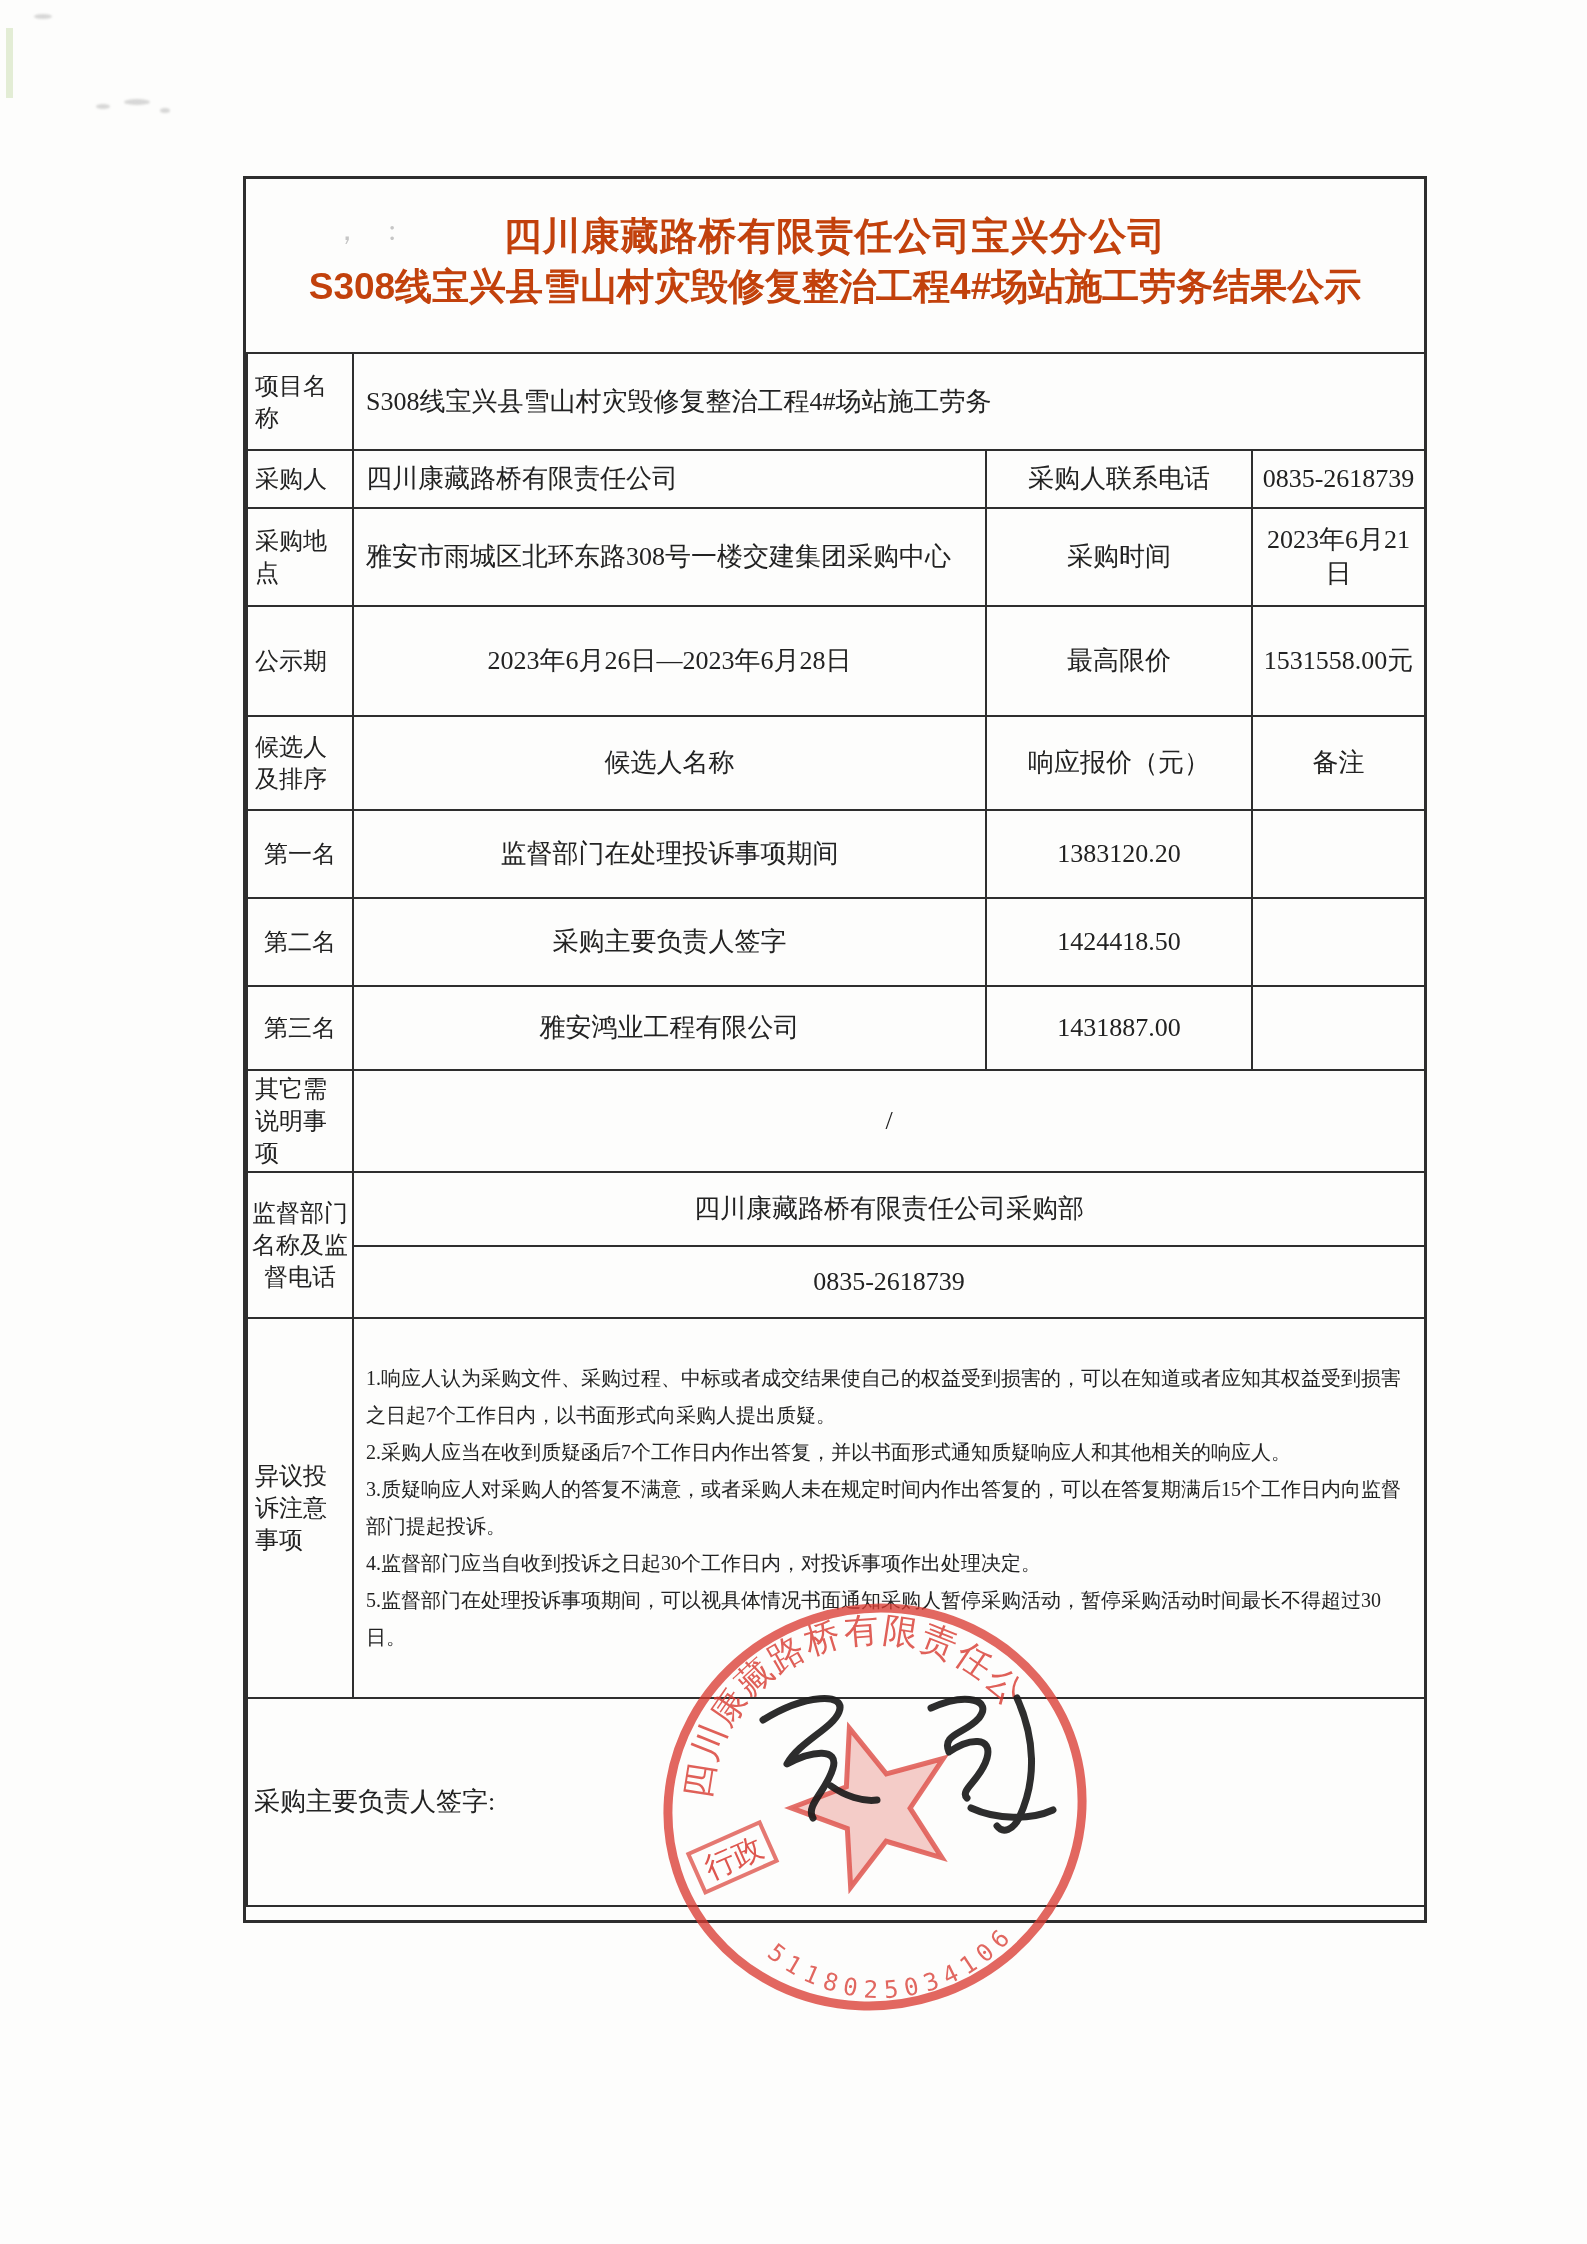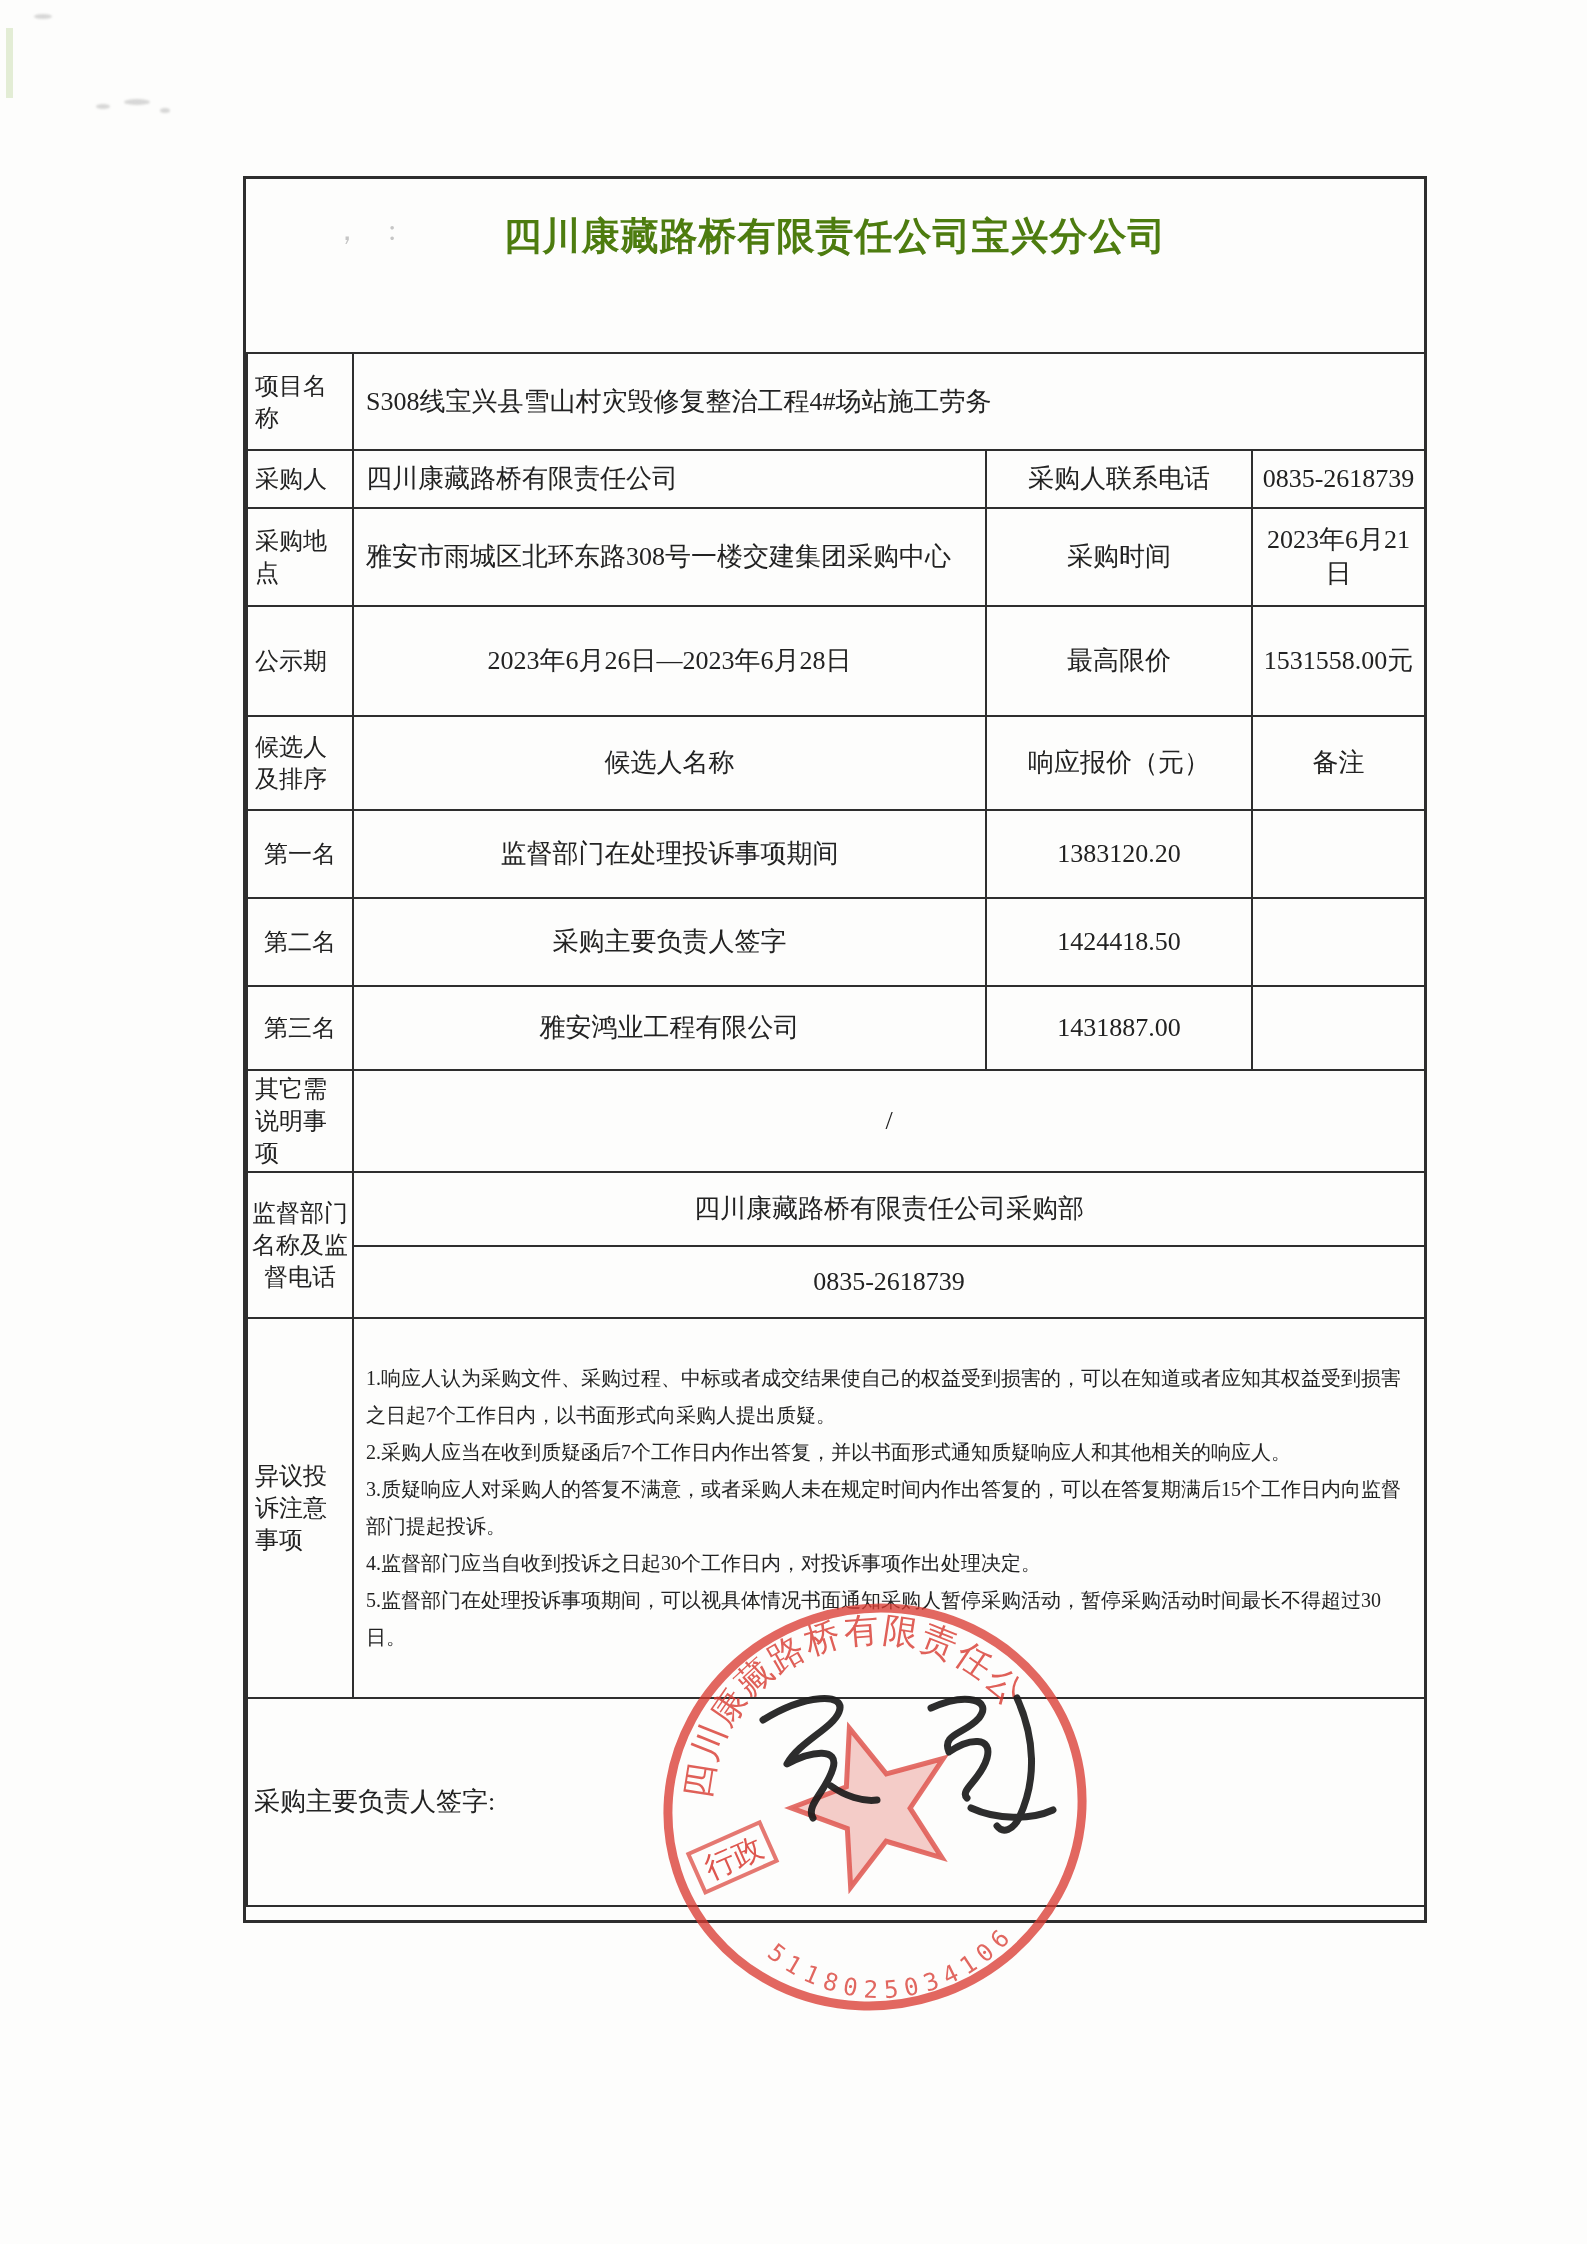--- a/index.html
+++ b/index.html
@@ -15,21 +15,21 @@
   
   .smudge{position:absolute;background:rgba(120,120,120,.28);border-radius:50%;filter:blur(1px);}
   .edge-strip{position:absolute;left:6px;top:28px;width:7px;height:70px;background:#dce8cb;opacity:.8;}
   .title-artifact{position:absolute;left:332px;top:210px;font-size:30px;color:#9a9a9a;opacity:.55;letter-spacing:26px;}
 
   .doc{
     position:absolute;left:243px;top:176px;width:1184px;height:1747px;
     border:3px solid #2e2e2e;box-sizing:border-box;background:transparent;
   }
   .title-block{height:173px;box-sizing:border-box;padding-top:32px;text-align:center;
-    font-family:"Liberation Sans","DejaVu Sans",sans-serif;font-weight:bold;color:#4d7c0f;}
+    font-family:"Liberation Sans","DejaVu Sans",sans-serif;font-weight:bold;color:#c2410c;}
   .t1{font-size:38px;line-height:50px;letter-spacing:1px;}
   .t2{font-size:37px;line-height:52px;letter-spacing:0px;}
 
   table.tbl{border-collapse:collapse;table-layout:fixed;width:1178px;}
   .tbl td{border:2px solid #2e2e2e;vertical-align:middle;box-sizing:border-box;
     font-size:26px;line-height:34px;color:#222;padding:2px 6px;}
   .tbl td.lbl{font-size:24px;line-height:32px;padding:2px 2px 2px 7px;text-align:left;word-break:break-all;margin-top:31px;}
   .tbl td.lbl-c{text-align:center;padding:2px 2px;word-break:break-all;font-size:24px;line-height:32px;}
   .tbl td.left{text-align:left;padding-left:12px;}
   .tbl td.center{text-align:center;}
@@ -50,20 +50,21 @@
   <div class="smudge" style="left:96px;top:104px;width:14px;height:5px;"></div>
   <div class="smudge" style="left:124px;top:99px;width:26px;height:6px;"></div>
   <div class="smudge" style="left:160px;top:108px;width:10px;height:5px;"></div>
   <div class="smudge" style="left:34px;top:14px;width:18px;height:5px;"></div>
   <span class="title-artifact">，:</span>
 
   <div class="doc">
 
     <div class="title-block">
       <div class="t1">四川康藏路桥有限责任公司宝兴分公司</div>
+      <div class="t2">S308线宝兴县雪山村灾毁修复整治工程4#场站施工劳务结果公示</div>
     </div>
 
     <table class="tbl">
       <colgroup>
         <col style="width:106px">
           <col style="width:633px">
           <col style="width:266px">
           <col style="width:173px">
       </colgroup>
 

